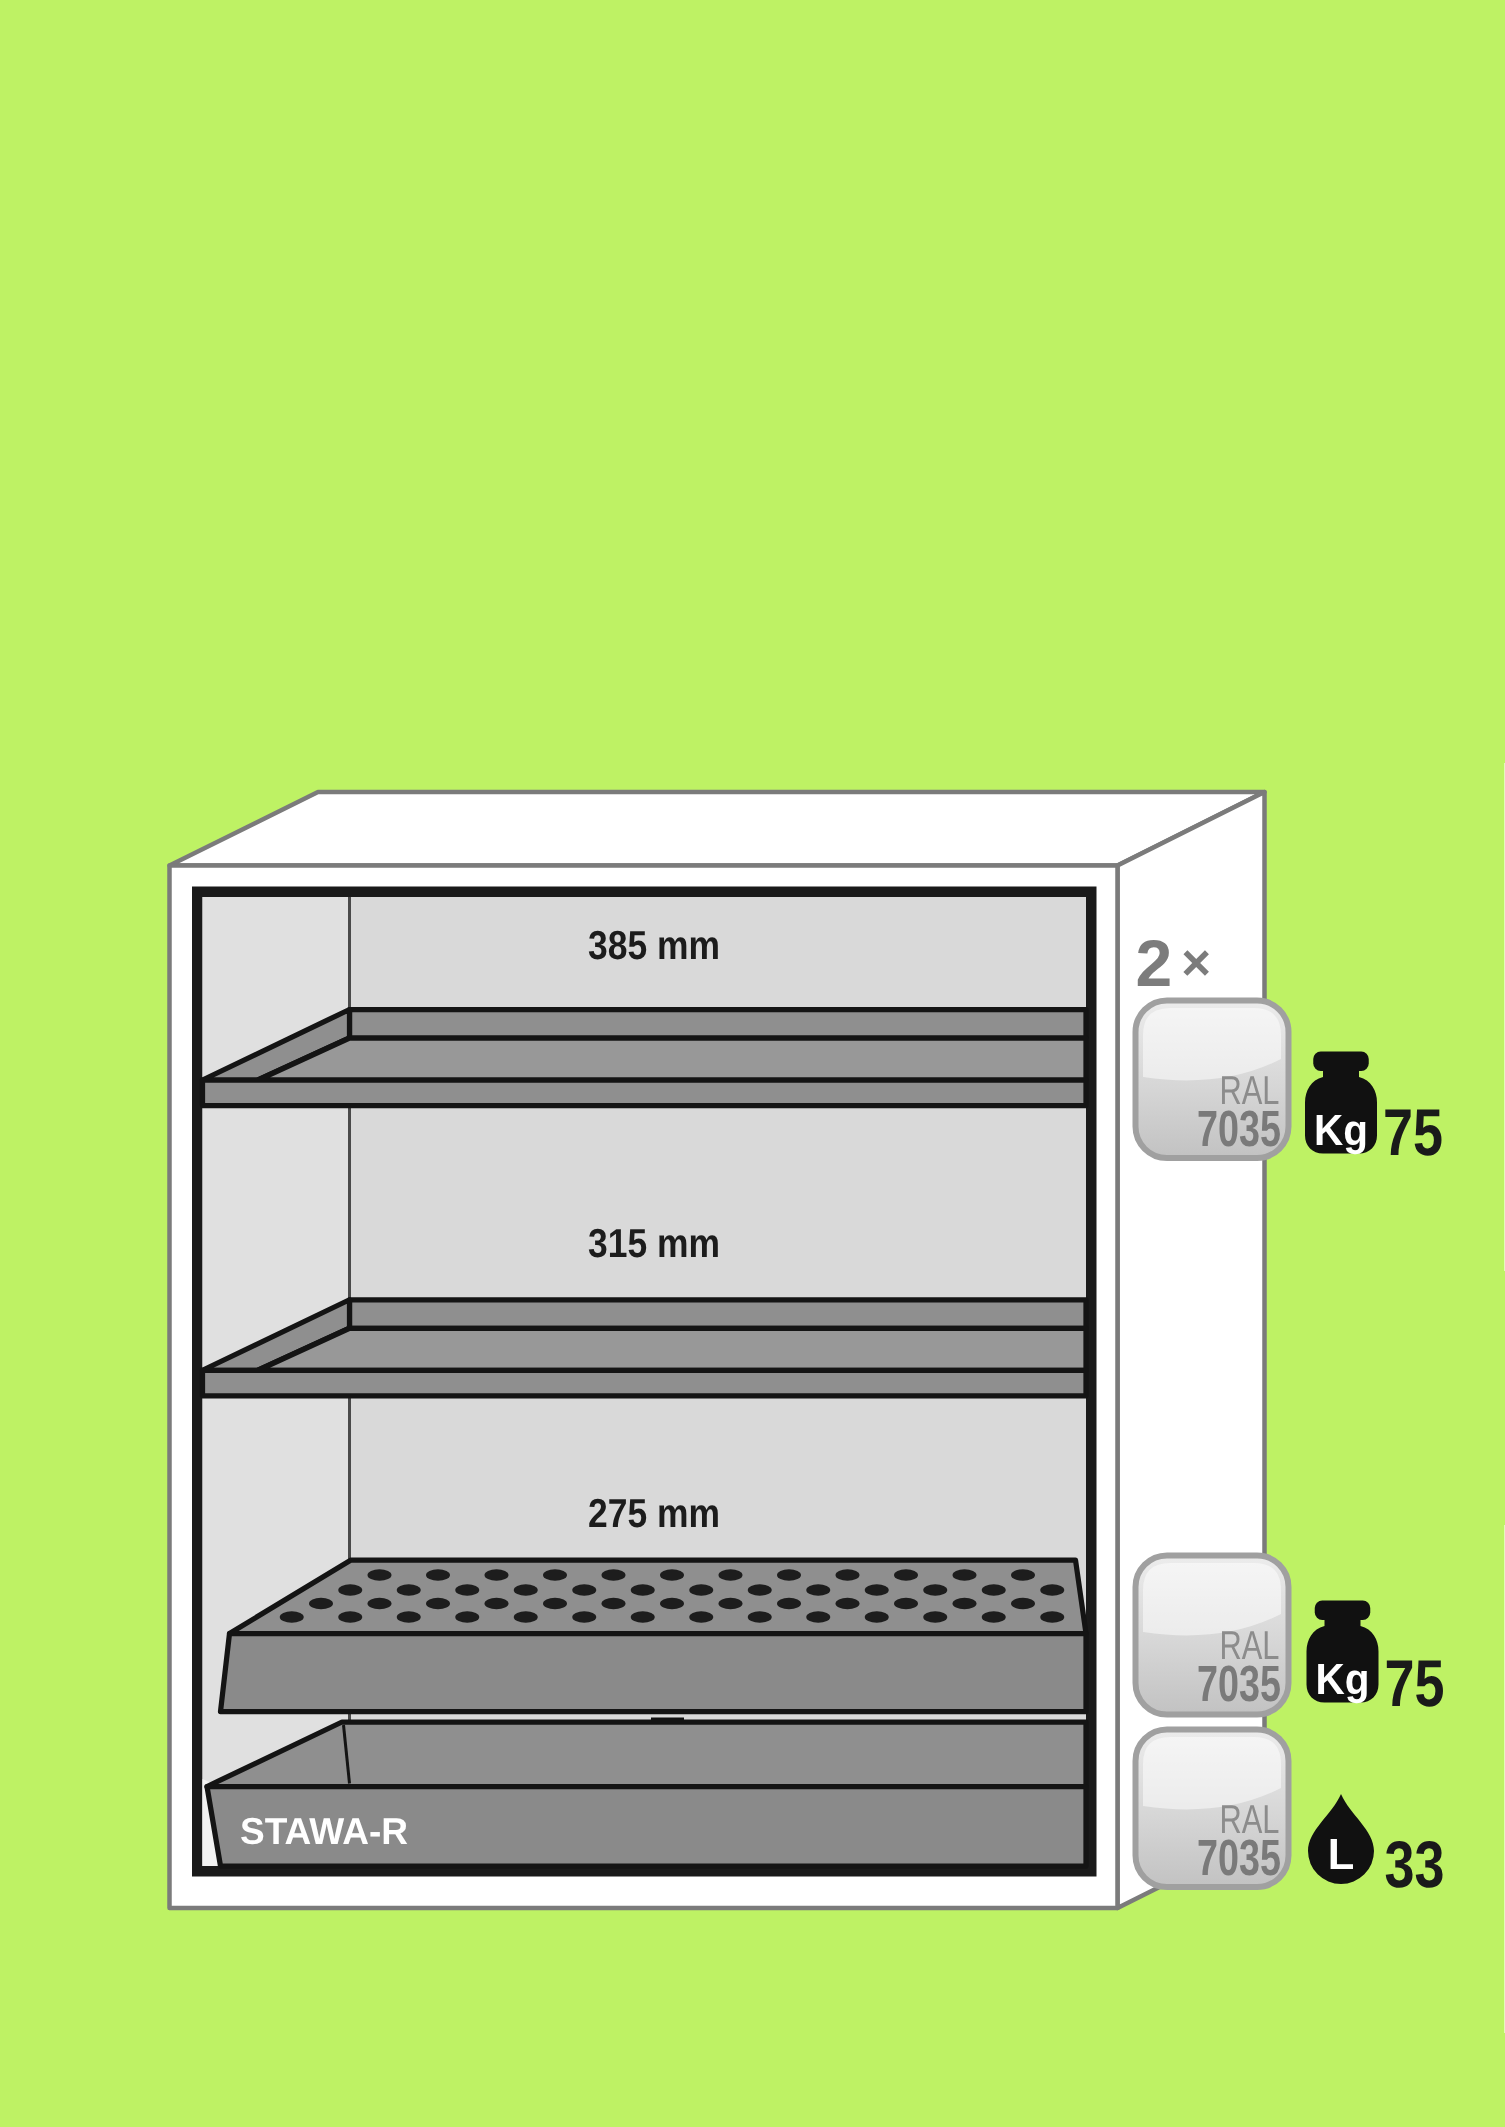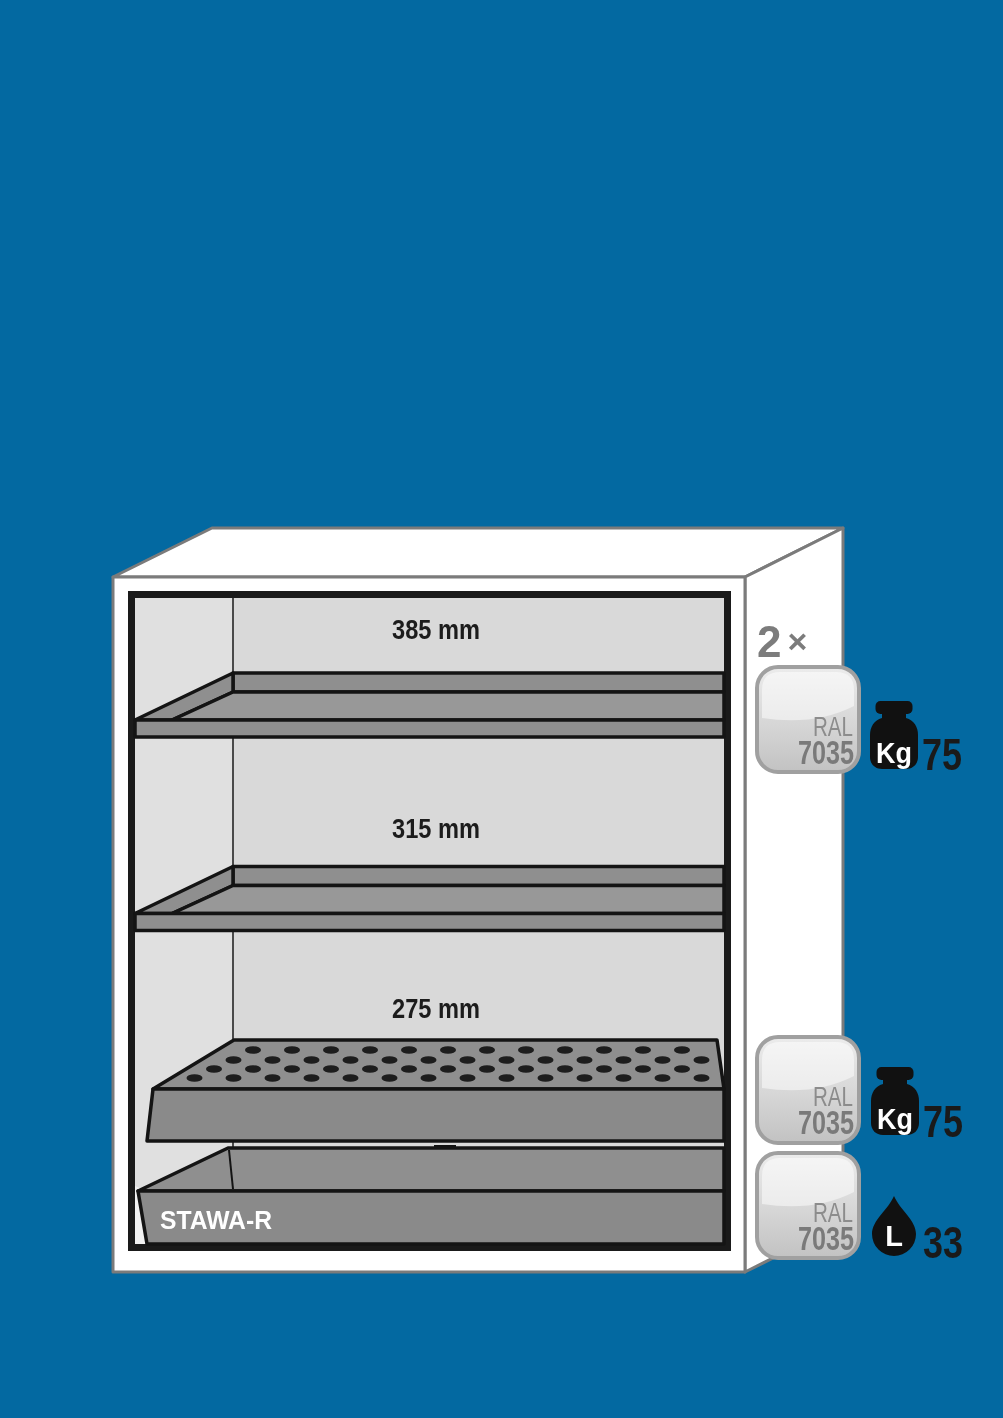--- a/index.html
+++ b/index.html
@@ -1,16 +1,16 @@
 <!DOCTYPE html>
 <html><head>
 <meta charset="utf-8">
 <style>
   html,body{margin:0;padding:0;background:#ffffff;}
-  .canvas{position:relative;width:1003px;height:1418px;background:#0369a1;overflow:hidden;
+  .canvas{position:relative;width:1003px;height:1418px;background:#bef264;overflow:hidden;
           font-family:"Liberation Sans", sans-serif;}
   svg{position:absolute;left:0;top:0;}
   text{font-family:"Liberation Sans", sans-serif;}
   .dim-label{font-weight:bold;font-size:27px;fill:#1c1c1c;}
   .sump-label{font-weight:bold;font-size:25px;fill:#ffffff;}
   .ral-prefix{font-size:27px;fill:#8c8c8c;}
   .ral-code{font-weight:bold;font-size:34px;fill:#7a7a7a;}
   .qty-label{font-weight:bold;font-size:44px;fill:#7c7c7c;}
   .metric-unit{font-weight:bold;font-size:29px;fill:#ffffff;}
   .metric-value{font-weight:bold;font-size:44px;fill:#1a1a1a;}

